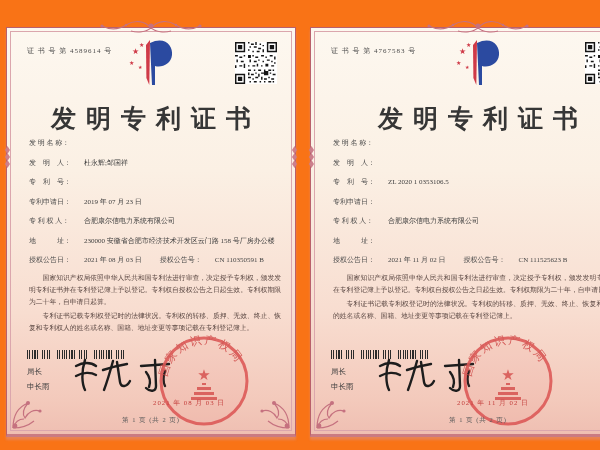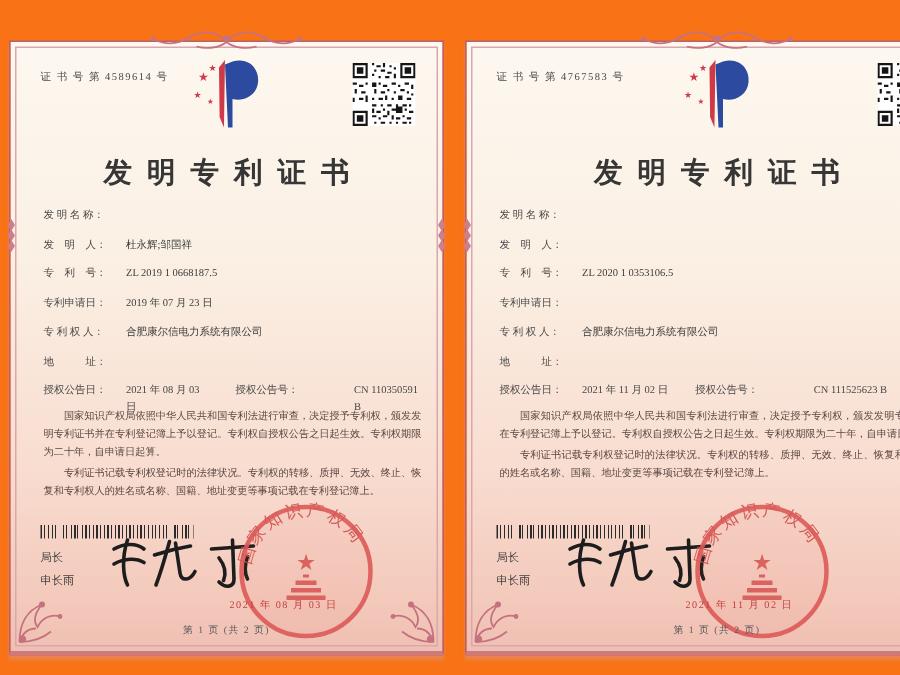--- a/index.html
+++ b/index.html
@@ -15,28 +15,28 @@
   .ornament-top{position:absolute;top:-12px;left:50%;transform:translateX(-50%);}
   .flourish-bl{position:absolute;left:3px;bottom:3px;}
   .flourish-br{position:absolute;right:3px;bottom:3px;transform:scaleX(-1);}
   .side-orn{position:absolute;top:118px;}
   .side-orn.l{left:-3px;}
   .side-orn.r{right:-3px;}
   .certno{position:absolute;left:20px;top:18px;font-size:7px;letter-spacing:1px;color:#4a4a4a;white-space:pre;}
   .logo{position:absolute;left:50%;top:8px;transform:translateX(-50%);}
   .qr{position:absolute;right:18px;top:14px;width:42px;height:42px;}
   .cert-title{position:absolute;top:74px;left:0;right:0;text-align:center;
-              font-size:19px;font-weight:700;color:#363636;letter-spacing:10px;text-indent:10px;}
+              font-size:25px;font-weight:700;color:#363636;letter-spacing:10px;text-indent:10px;}
   .fields{position:absolute;left:22px;right:13px;top:110px;font-size:7px;color:#474747;}
   .frow{display:flex;margin-bottom:9px;line-height:1.5;}
   .flabel{flex:0 0 55px;white-space:pre;color:#4a4a4a;}
   .fvalue{flex:1;color:#3d3d3d;}
   .grant-row{display:flex;margin-bottom:12px;align-items:center;}
   .gpair{display:flex;}
-  .gpair.second{margin-left:18px;gap:24px;}
+  .gpair.second{margin-left:18px;}
   .legal{position:absolute;left:22px;right:14px;top:244px;font-size:6.8px;line-height:1.75;
          color:#5a4742;text-align:justify;}
   .legal p{margin:0 0 2px 0;text-indent:2em;}
   .barcode{position:absolute;left:20px;top:322px;width:102px;height:9px;
            background:repeating-linear-gradient(90deg,#2b2b2b 0 1.2px,transparent 1.2px 2.4px,
                       #2b2b2b 2.4px 3.1px,transparent 3.1px 5.3px,#2b2b2b 5.3px 5.9px,transparent 5.9px 7.4px);}
   .director{position:absolute;left:20px;top:336px;font-size:7.5px;color:#3f3f3f;line-height:2.0;}
   .signature{position:absolute;left:62px;top:324px;}
   .seal{position:absolute;left:150px;top:306px;width:94px;height:94px;}
   .seal-date{position:absolute;left:-4px;top:64px;font-size:6.8px;letter-spacing:1px;
@@ -90,32 +90,32 @@
     <div class="fields">
       <div class="frow">
         <span class="flabel">发 明 名 称：</span>
       </div>
       <div class="frow">
         <span class="flabel">发　明　人：</span>
         <span class="fvalue">杜永辉;邹国祥</span>
       </div>
       <div class="frow">
         <span class="flabel">专　利　号：</span>
-        <span class="fvalue">ZL 2019 1 0668187.5</span>
       </div>
       <div class="frow">
         <span class="flabel">专利申请日：</span>
         <span class="fvalue">2019 年 07 月 23 日</span>
       </div>
       <div class="frow">
         <span class="flabel">专 利 权 人：</span>
         <span class="fvalue">合肥康尔信电力系统有限公司</span>
       </div>
       <div class="frow">
         <span class="flabel">地　　　址：</span>
+        <span class="fvalue">230000 安徽省合肥市经济技术开发区云门路 158 号厂房办公楼</span>
       </div>
       <div class="frow grant-row">
         <span class="gpair">
           <span class="flabel">授权公告日：</span>
           <span>2021 年 08 月 03 日</span>
         </span>
         <span class="gpair second">
           <span class="flabel">授权公告号：</span>
           <span>CN 110350591 B</span>
         </span>

